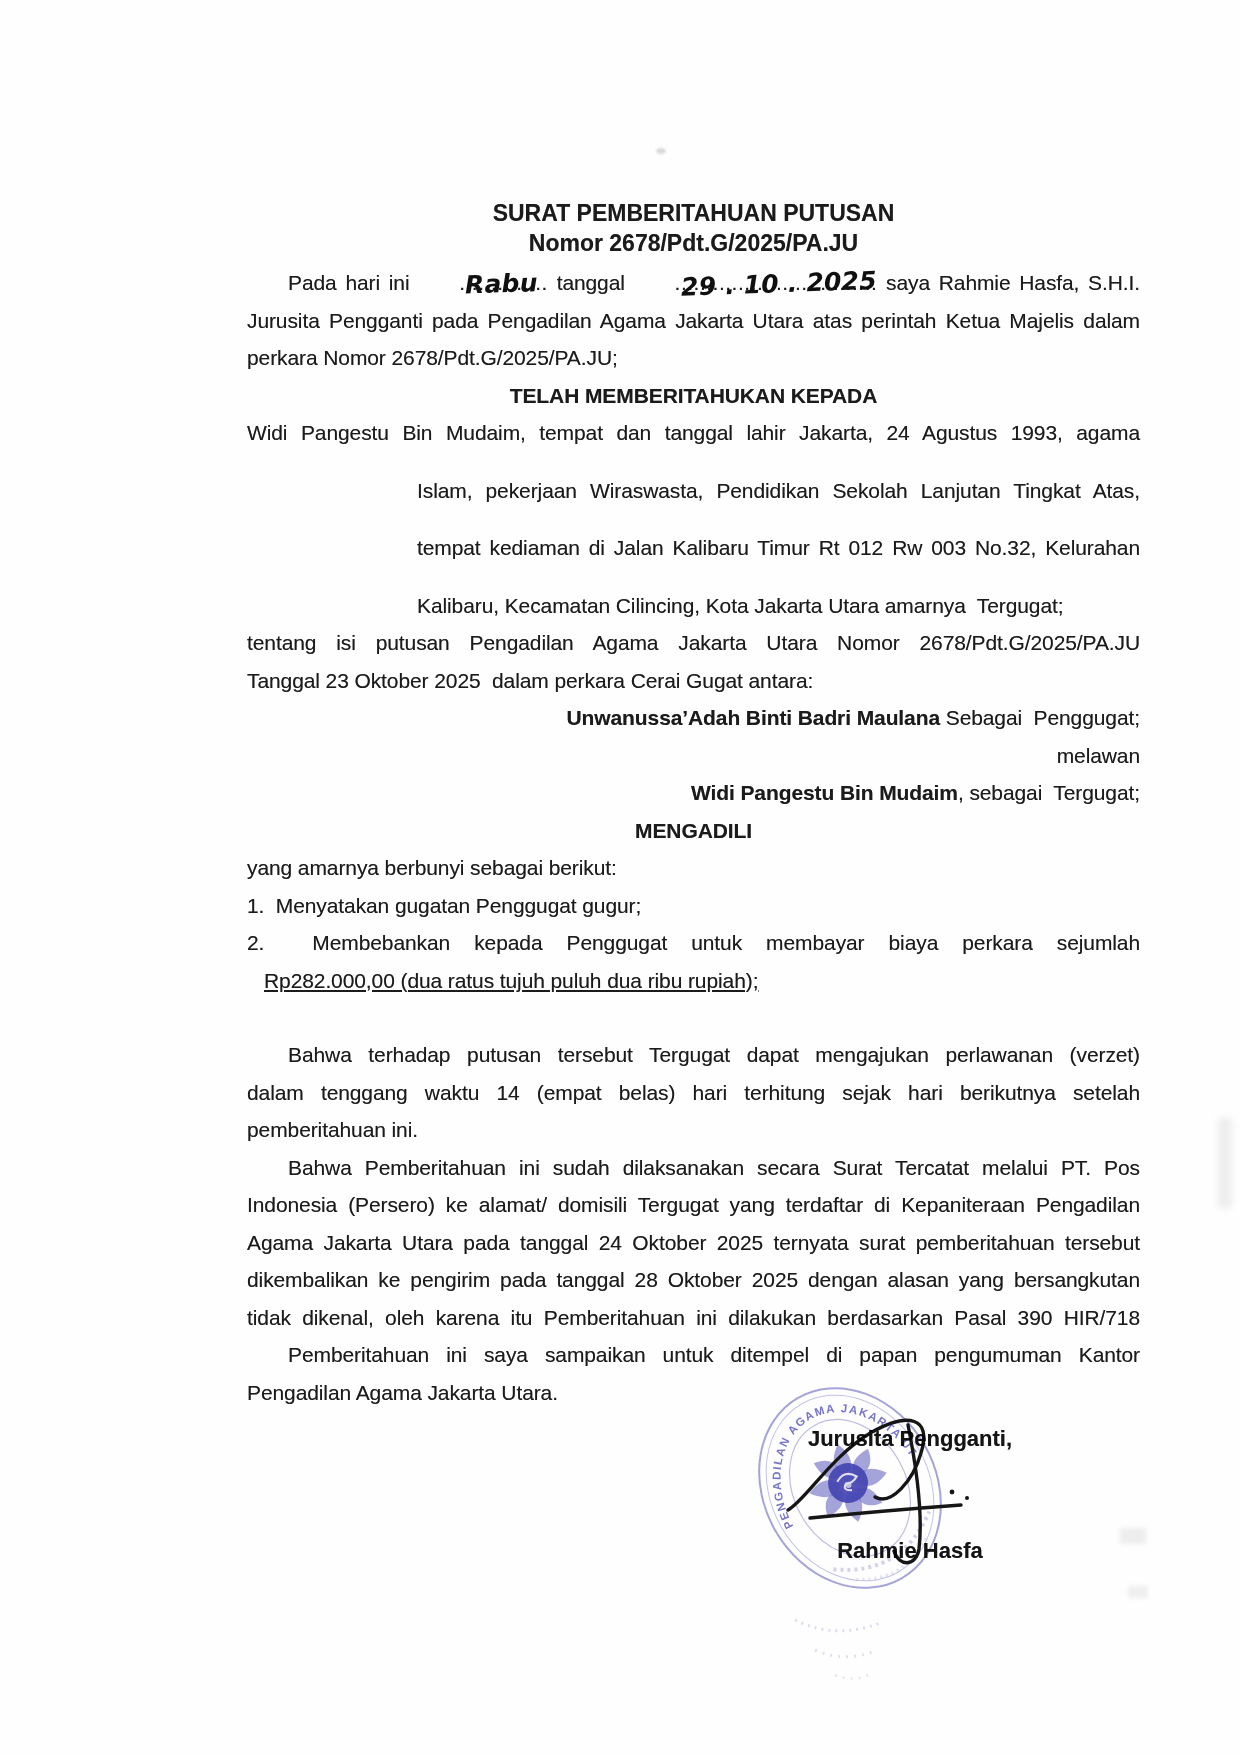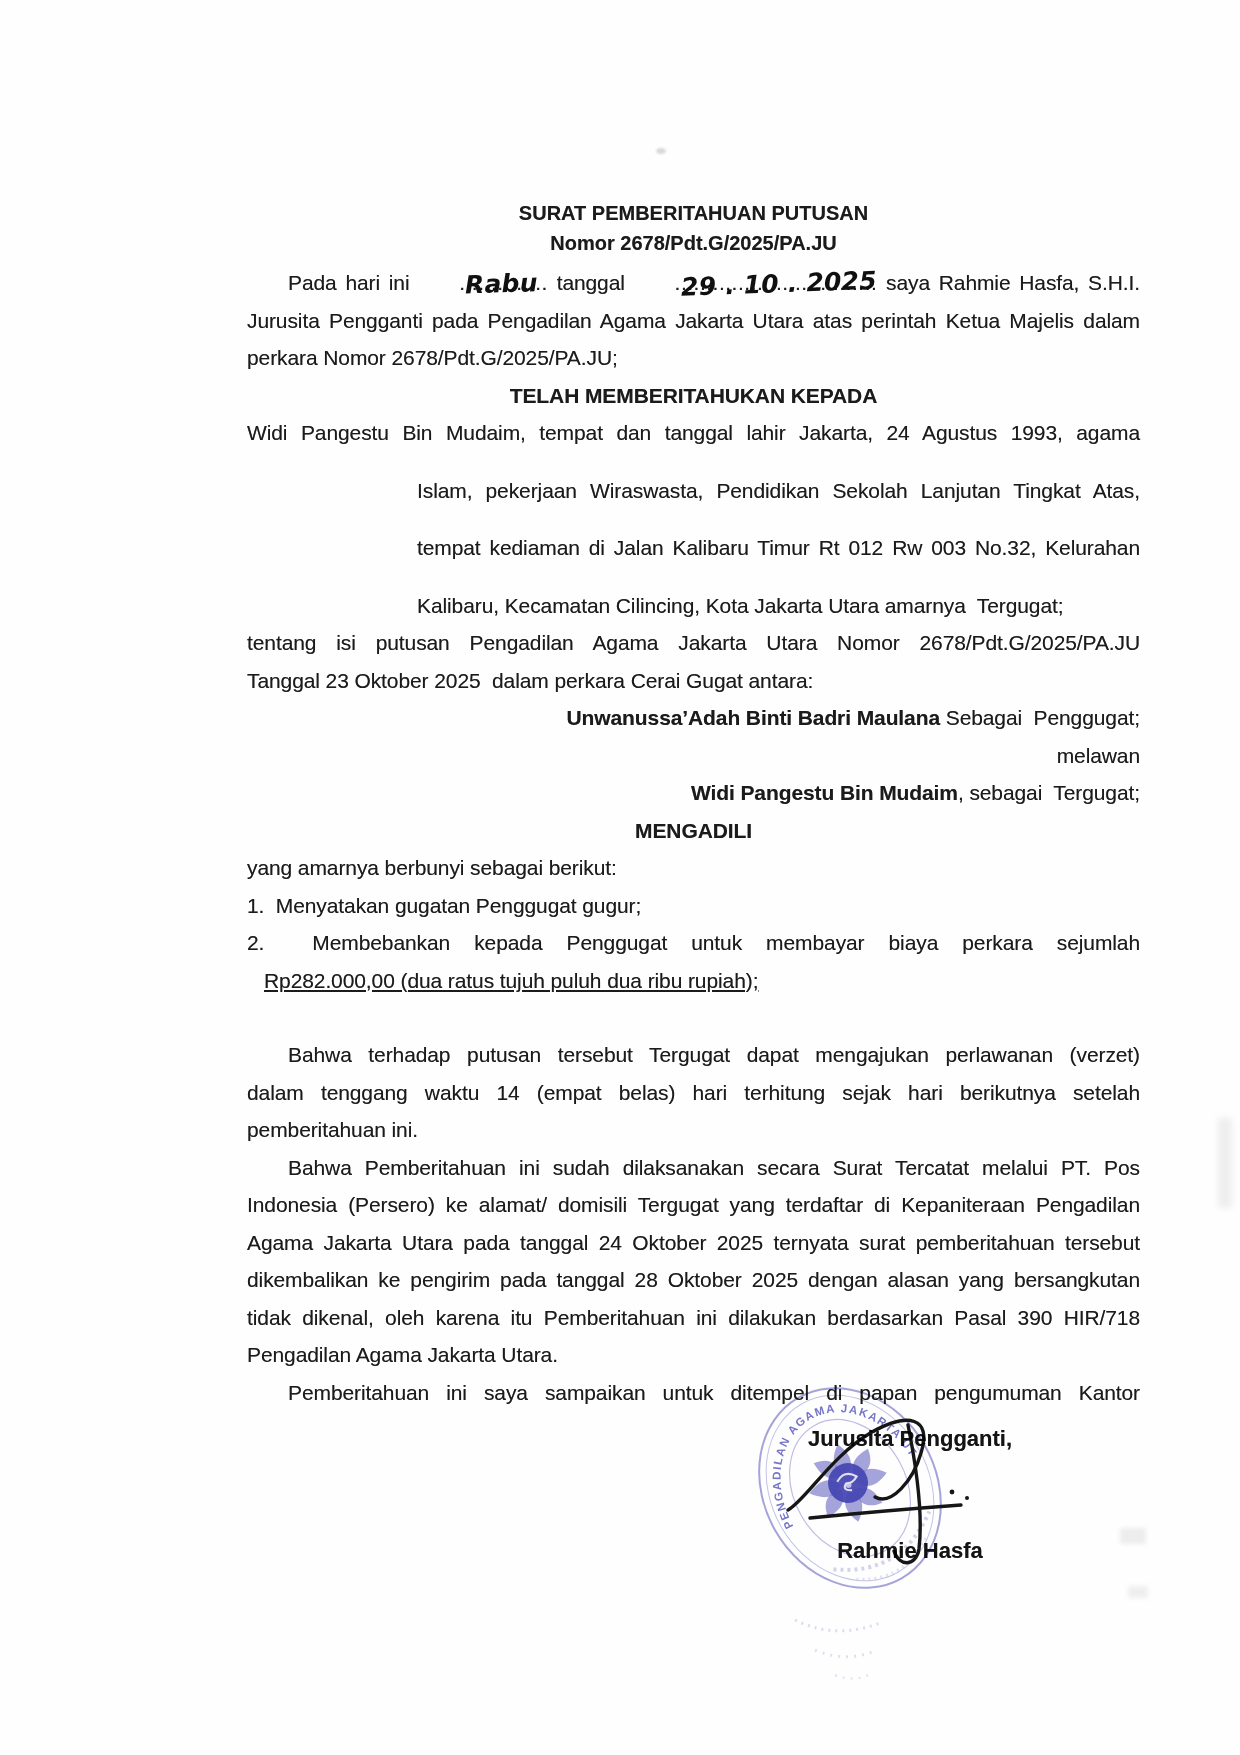--- a/index.html
+++ b/index.html
@@ -13,21 +13,21 @@
   }
   .doc{
     position:absolute;
     left:247px;top:198px;
     width:893px;
     font-size:21px;
     letter-spacing:-0.1px;
     text-shadow:0 0 0.5px rgba(0,0,0,0.45);
   }
   .tline{
-    text-align:center;font-weight:bold;font-size:20px;line-height:30px;
+    text-align:center;font-weight:bold;font-size:23px;line-height:30px;
     letter-spacing:0;
   }
   .body-block{margin-top:6px;}
   .line{line-height:37.5px;white-space:pre-wrap;}
   .j{text-align:justify;text-align-last:justify;}
   .c{text-align:right;}
   .b{font-weight:bold;}
   .hdr{text-align:center;font-weight:bold;}
   .ind{text-indent:41px;}
   .hang{margin-left:170px;margin-top:20px;}
@@ -117,22 +117,22 @@
 
     <div>
       <div class="line j ind">Bahwa Pemberitahuan ini sudah dilaksanakan secara Surat Tercatat melalui PT. Pos</div>
       <div class="line j">Indonesia (Persero) ke alamat/ domisili Tergugat yang terdaftar di Kepaniteraan Pengadilan</div>
       <div class="line j">Agama Jakarta Utara pada tanggal 24 Oktober 2025 ternyata surat pemberitahuan tersebut</div>
       <div class="line j">dikembalikan ke pengirim pada tanggal 28 Oktober 2025 dengan alasan yang bersangkutan</div>
       <div class="line j">tidak dikenal, oleh karena itu Pemberitahuan ini dilakukan berdasarkan Pasal 390 HIR/718</div>
     </div>
 
     <div>
+      <div class="line j ind">Pemberitahuan ini saya sampaikan untuk ditempel di papan pengumuman Kantor</div>
       <div class="line">Pengadilan Agama Jakarta Utara.</div>
-      <div class="line j ind">Pemberitahuan ini saya sampaikan untuk ditempel di papan pengumuman Kantor</div>
     </div>
 
   </div>
 
   <div class="sigblock">
     <div class="sigrole">Jurusita Pengganti,</div>
     <div class="signame">Rahmie Hasfa</div>
   </div>
 
   <svg class="stamp-svg" viewBox="0 0 420 360" xmlns="http://www.w3.org/2000/svg">

